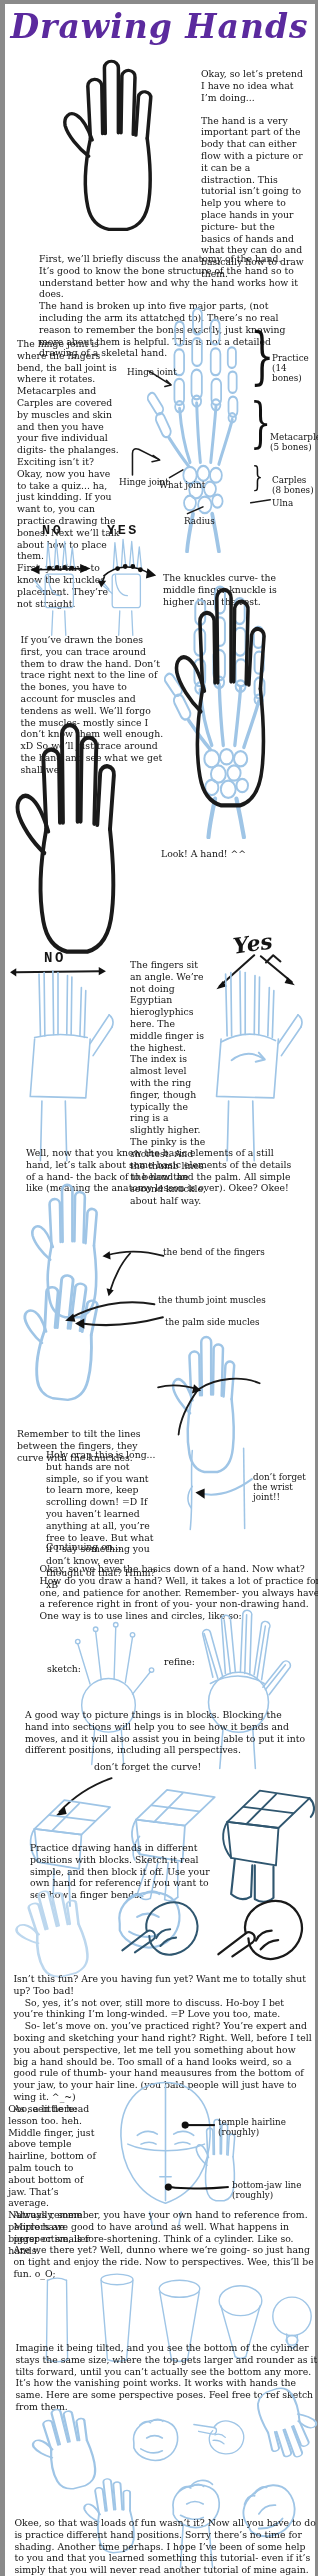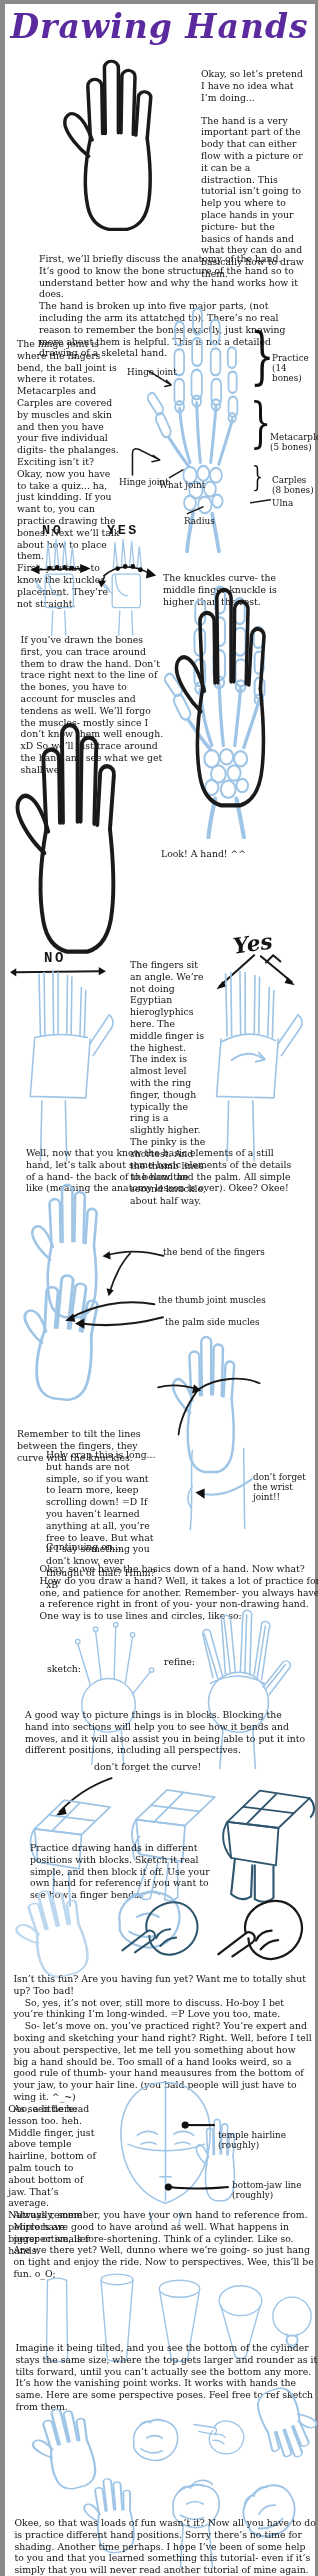--- a/index.html
+++ b/index.html
@@ -483,21 +483,21 @@
       </g>
   </svg>
   <div class="abs t" style="left:8.2px;top:2103px;width:89px;">
     <p>Ooo, a little head lesson too. heh.</p>
     <p>Middle finger, just above temple hairline, bottom of palm touch to about bottom of jaw. That’s average. Natrually, some people have bigger or smaller hands.</p>
   </div>
   <svg class="abs black" style="left:181px;top:2121px;" width="35" height="8.2" viewBox="0 0 68 16">
     <circle cx="8" cy="8" r="7" fill="#111"></circle>
       <path d="M12,8 L66,8" stroke="#111" stroke-width="4"></path>
   </svg>
-  <div class="abs lab" style="left:218px;top:2117px;margin-top:13px;">temple hairline (roughly)</div>
+  <div class="abs lab" style="left:218px;top:2117px;">temple hairline (roughly)</div>
   <svg class="abs black" style="left:164px;top:2183px;" width="66" height="8.2" viewBox="0 0 128 16">
     <circle cx="8" cy="8" r="7" fill="#111"></circle>
       <path d="M12,8 C50,14 90,10 126,8" stroke="#111" stroke-width="4" fill="none"></path>
   </svg>
   <div class="abs lab" style="left:232px;top:2180px;">bottom-jaw line (roughly)</div>
 
   <div class="abs t" style="left:13.4px;top:2209px;width:301px;">
     <p>Always remember, you have your own hand to reference from. Mirrors are good to have around as well. What happens in perspective, is fore-shortening. Think of a cylinder. Like so.</p>
     <p>Are we there yet? Well, dunno where we’re going- so just hang on tight and enjoy the ride. Now to perspectives. Wee, this’ll be fun. o_O;</p>
   </div>

